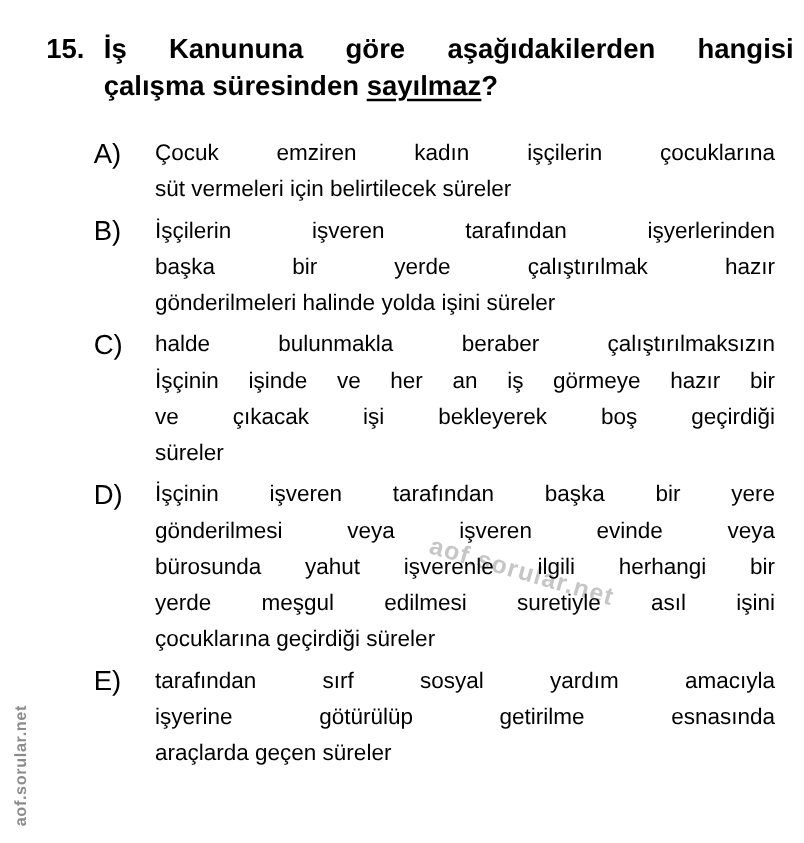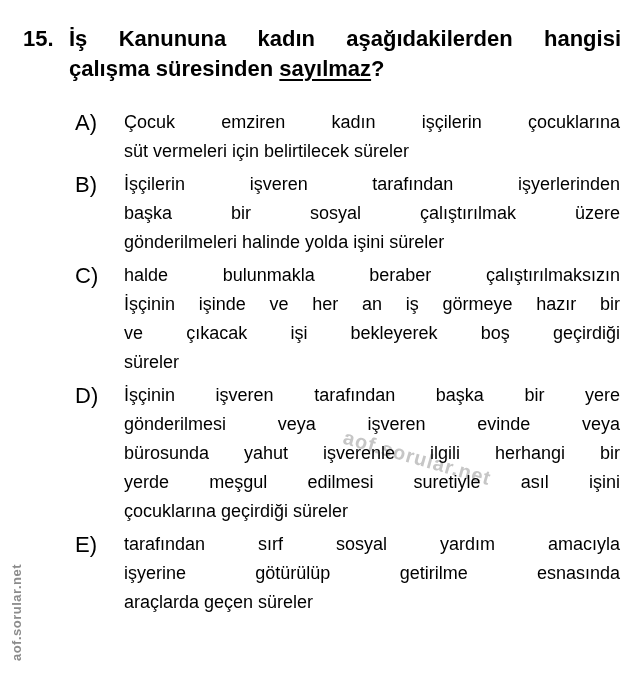--- a/index.html
+++ b/index.html
@@ -39,21 +39,21 @@
     font-size: 13px;
     font-weight: bold;
     letter-spacing: 0.5px;
     color: #8c8c8c;
     white-space: nowrap;
   }
 
   
   .question-row {
     position: absolute;
-    left: 1px;
+    left: 15px;
     top: 24px;
     display: flex;
   }
   .q-num {
     width: 46px;
     padding-left: 22px;
     font-weight: bold;
     font-size: 22px;
     line-height: 30px;
     box-sizing: content-box;
@@ -108,40 +108,40 @@
   }
 </style>
 </head>
 <body>
 
 <div class="wm-center">aof.sorular.net</div>
 
 <div class="question-row">
   <div class="q-num">15.</div>
   <div class="q-text">
-    <div class="jline">İş Kanununa kadın aşağıdakilerden hangisi</div>
+    <div class="jline">İş Kanununa göre aşağıdakilerden hangisi</div>
     <div class="lastline"><span>çalışma süresinden</span> <span class="u">sayılmaz</span><span>?</span></div>
   </div>
 </div>
 
 <div class="options">
 
   <div class="option">
     <div class="opt-letter">A)</div>
     <div class="opt-text">
       <div class="jline">Çocuk emziren kadın işçilerin çocuklarına</div>
       <div class="lastline">süt vermeleri için belirtilecek süreler</div>
     </div>
   </div>
 
   <div class="option">
     <div class="opt-letter">B)</div>
     <div class="opt-text">
       <div class="jline">İşçilerin işveren tarafından işyerlerinden</div>
-      <div class="jline">başka bir sosyal çalıştırılmak üzere</div>
+      <div class="jline">başka bir yerde çalıştırılmak hazır</div>
       <div class="lastline">gönderilmeleri halinde yolda işini süreler</div>
     </div>
   </div>
 
   <div class="option">
     <div class="opt-letter">C)</div>
     <div class="opt-text">
       <div class="jline">halde bulunmakla beraber çalıştırılmaksızın</div>
       <div class="jline">İşçinin işinde ve her an iş görmeye hazır bir</div>
       <div class="jline">ve çıkacak işi bekleyerek boş geçirdiği</div>

